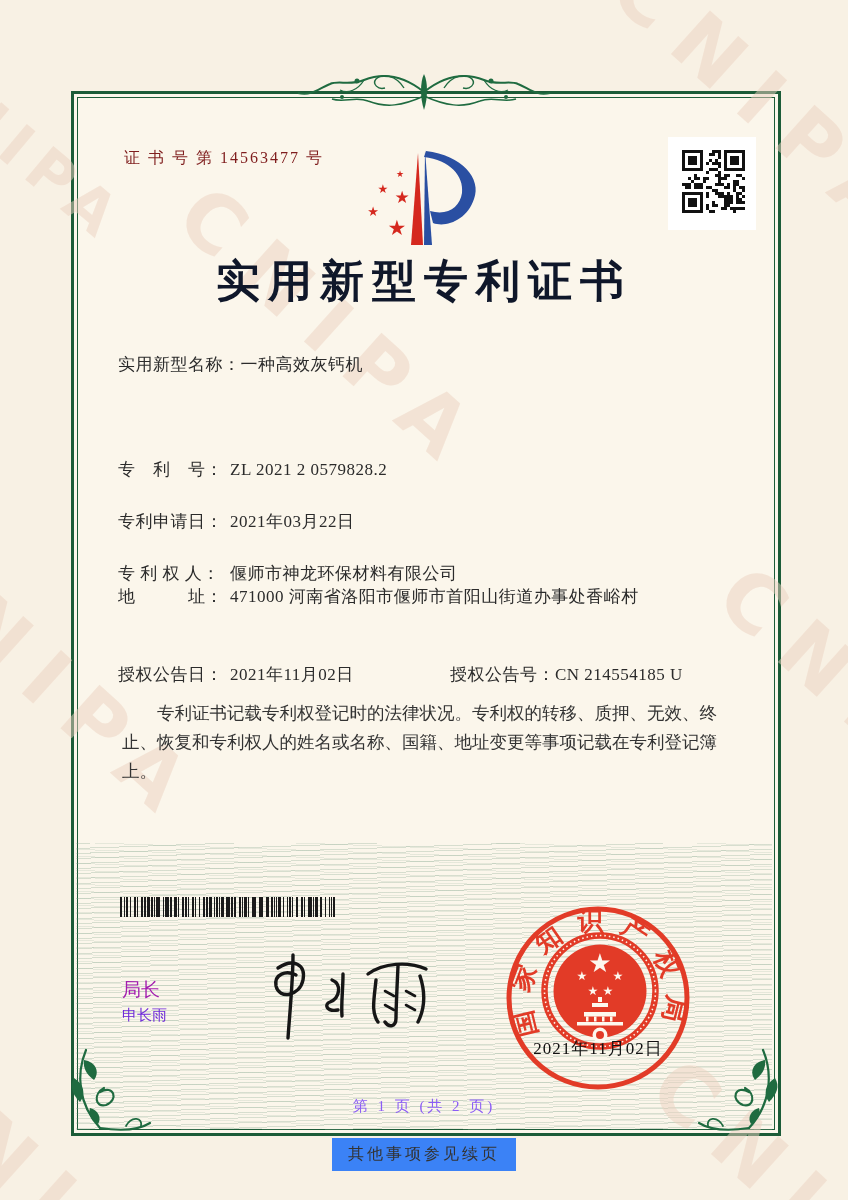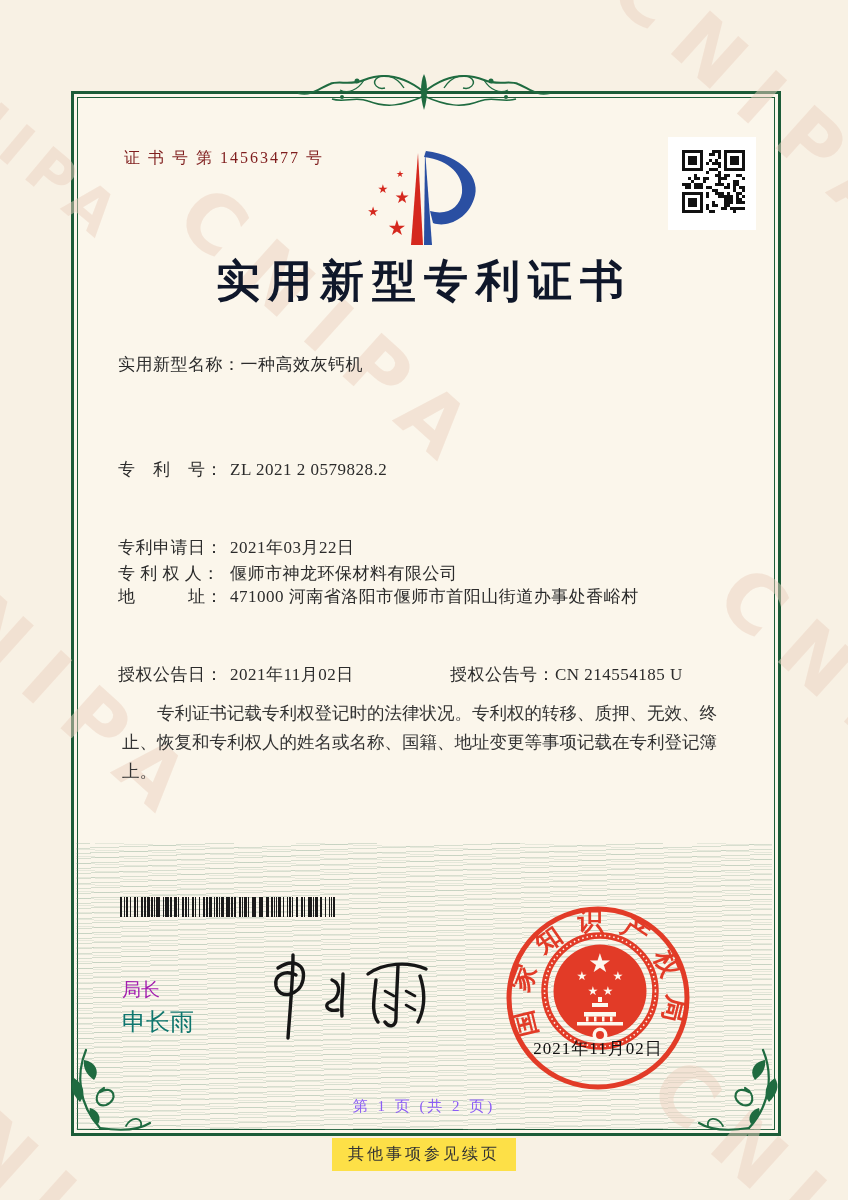--- a/index.html
+++ b/index.html
@@ -27,28 +27,28 @@
          letter-spacing:8px;color:#0f172a;}
   .row{left:118px;font-size:17px;color:#2b2b2b;letter-spacing:.5px;white-space:nowrap;}
   .row .lbl{display:inline-block;min-width:112px;}
   .grant2{position:absolute;left:332px;top:0;white-space:nowrap;}
   .paras{left:122px;top:699px;width:624px;font-size:17.5px;line-height:29px;color:#333;}
   .paras p{margin:0;text-indent:35px;}
   .qr-patch{left:668px;top:137px;width:88px;height:93px;background:#ffffff;}
   .qr{left:682px;top:150px;}
   .barcode{left:120px;top:897px;}
   .signer-title{left:122px;top:977px;font-size:19px;color:#a21caf;font-family:"Liberation Sans",sans-serif;text-align:right;}
-  .signer-name{left:122px;top:1006px;font-size:24px;color:#0f766e;font-family:"Liberation Sans",sans-serif;}
+  .signer-name{left:122px;top:1006px;font-size:15px;color:#6d28d9;font-family:"Liberation Sans",sans-serif;}
   .signature{left:248px;top:950px;}
   .seal{left:503px;top:903px;z-index:4;}
   .seal-date{left:503px;top:1037px;width:190px;text-align:center;font-size:17px;
              letter-spacing:1px;color:#121212;z-index:6;}
   .page-info{left:0;top:1097px;width:100%;text-align:center;font-size:15px;
              letter-spacing:3px;color:#8b5cf6;}
-  .note{left:50%;transform:translateX(-50%);top:1138px;background:#fde047;
+  .note{left:50%;transform:translateX(-50%);top:1138px;background:#3b82f6;
         padding:6px 16px;font-size:16px;letter-spacing:3px;color:#333;white-space:nowrap;}
   .orn{position:absolute;z-index:4;}
 </style>
 </head>
 <body>
 
 <div class="page">
 
   <div class="wm" style="font-size:60px;letter-spacing:12px;transform:translate(-60px,35px) rotate(40deg)">CNIPA</div>
   <div class="wm" style="transform:translate(222px,168px) rotate(42deg)">CNIPA</div>
@@ -241,21 +241,21 @@
     </svg>
 
   <div class="z title">实用新型专利证书</div>
 
   <div class="z row" style="top:353px">
     <span class="lbl">实用新型名称：</span><span>一种高效灰钙机</span>
   </div>
   <div class="z row" style="top:458px">
     <span class="lbl">专　利　号：</span><span>ZL 2021 2 0579828.2</span>
   </div>
-  <div class="z row" style="top:536px">
+  <div class="z row" style="top:510px">
     <span class="lbl">专利申请日：</span><span>2021年03月22日</span>
   </div>
   <div class="z row" style="top:562px">
     <span class="lbl">专 利 权 人：</span><span>偃师市神龙环保材料有限公司</span>
   </div>
   <div class="z row" style="top:585px">
     <span class="lbl">地　　　址：</span><span>471000 河南省洛阳市偃师市首阳山街道办事处香峪村</span>
   </div>
 
   <div class="z row" style="top:663px">

